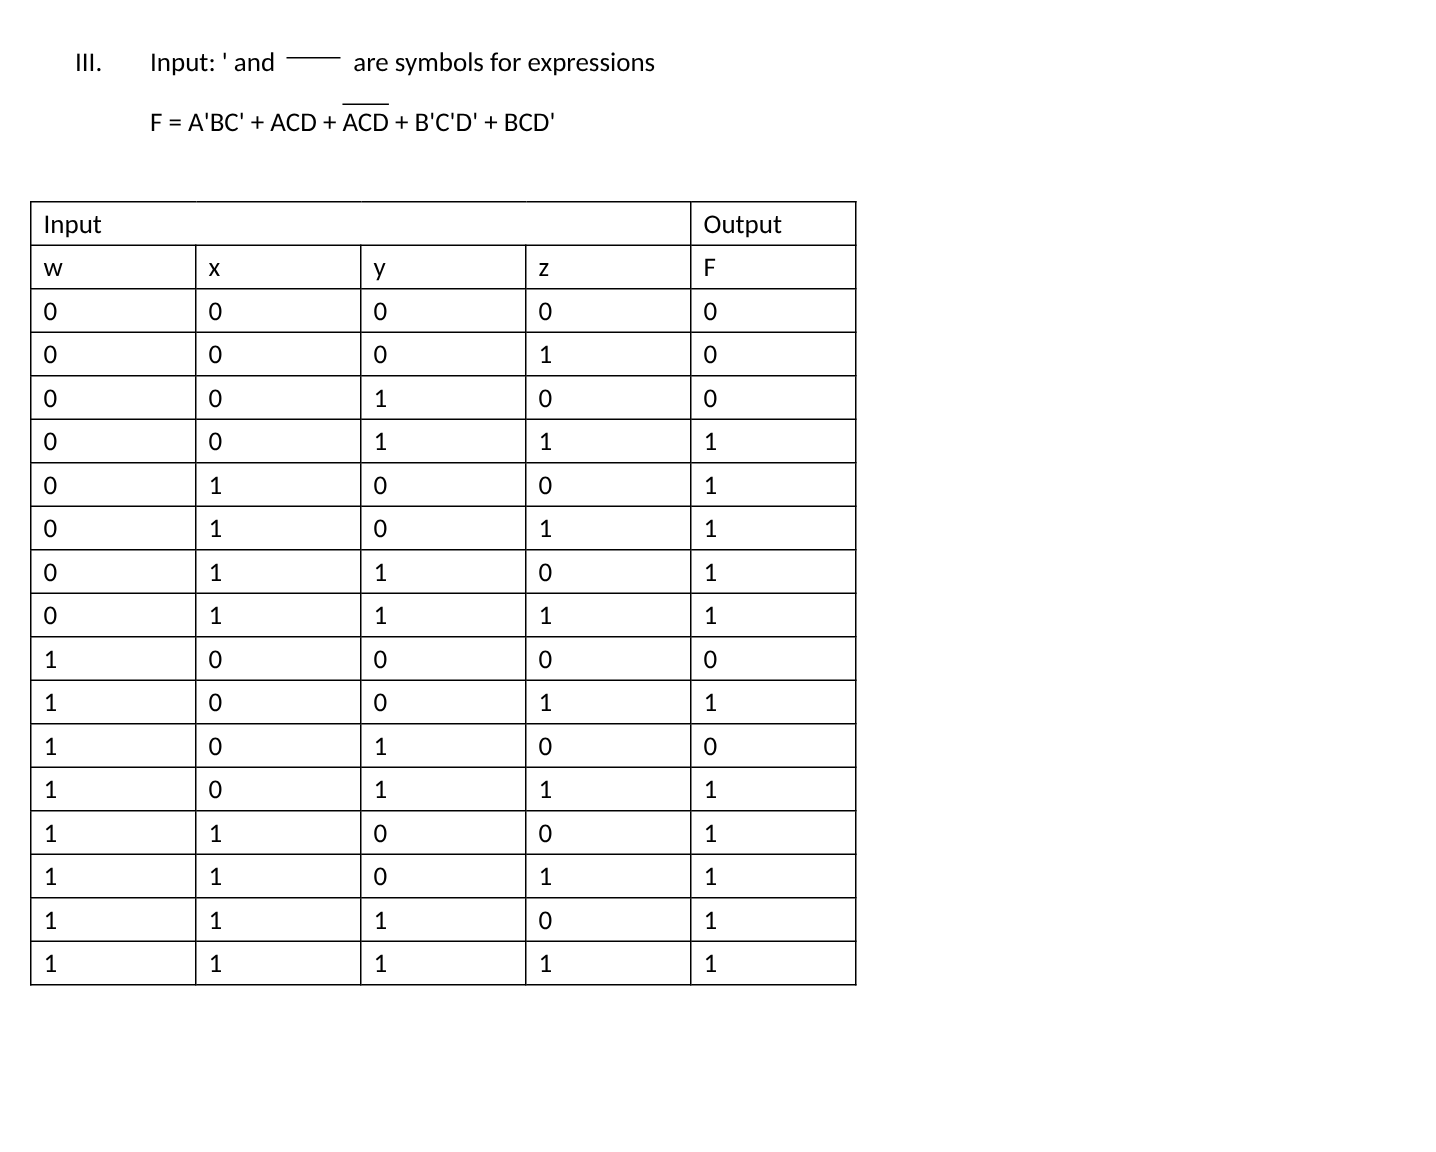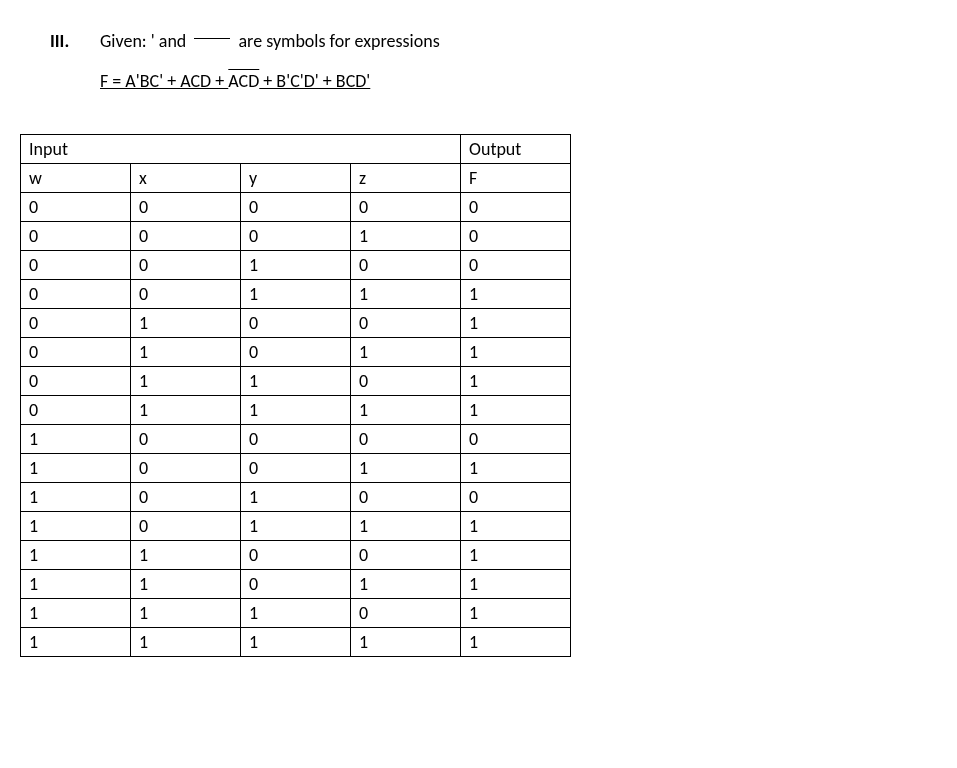--- a/index.html
+++ b/index.html
@@ -13,31 +13,30 @@
       width: 957px;
     }
     .section {
       display: flex;
       margin-bottom: 20px;
     }
     .section-num {
       width: 80px;
       flex-shrink: 0;
       padding-left: 30px;
-      font-weight: bold;
     }
     .section-body {
       flex: 1;
     }
     .line { margin-bottom: 4px; }
     .overline {
       text-decoration: overline;
       display: inline-block;
     }
-    .eq { margin: 18px 0 20px 0; text-decoration: underline; }
+    .eq { margin: 18px 0 20px 0; }
     table {
       border-collapse: collapse;
       margin-top: 2px;
     }
     td, th {
       border: 1px solid #000;
       padding: 3px 8px;
       text-align: left;
       font-weight: normal;
       font-size: 18px;
@@ -61,21 +60,21 @@
       top: -4px;
     }
   </style>
 </head>
 <body>
 
 <div class="section">
   <div class="section-num">III.</div>
   <div class="section-body">
     <div class="line">
-      <span>Given: ' and</span>
+      <span>Input: ' and</span>
       <span class="note-symbol"></span>
       <span>are symbols for expressions</span>
     </div>
     <div class="eq">
       <span>F = A'BC' + ACD + </span><span class="overline">ACD</span><span> + B'C'D' + BCD'</span>
     </div>
   </div>
 </div>
 
 <div class="section">

